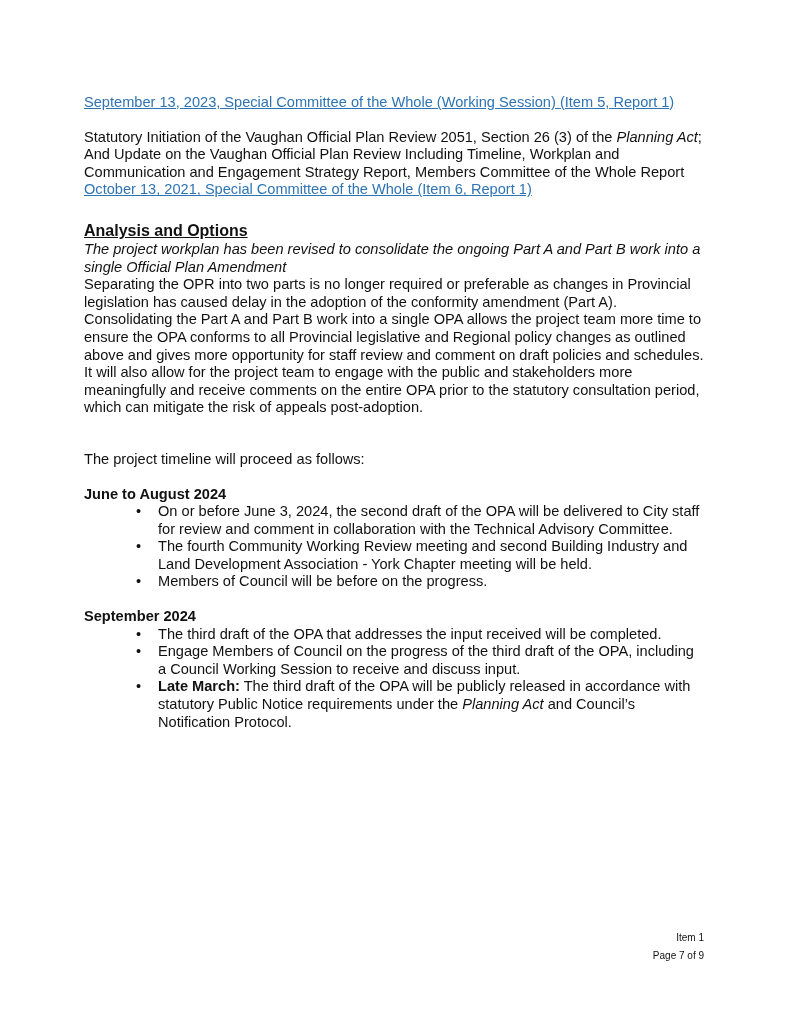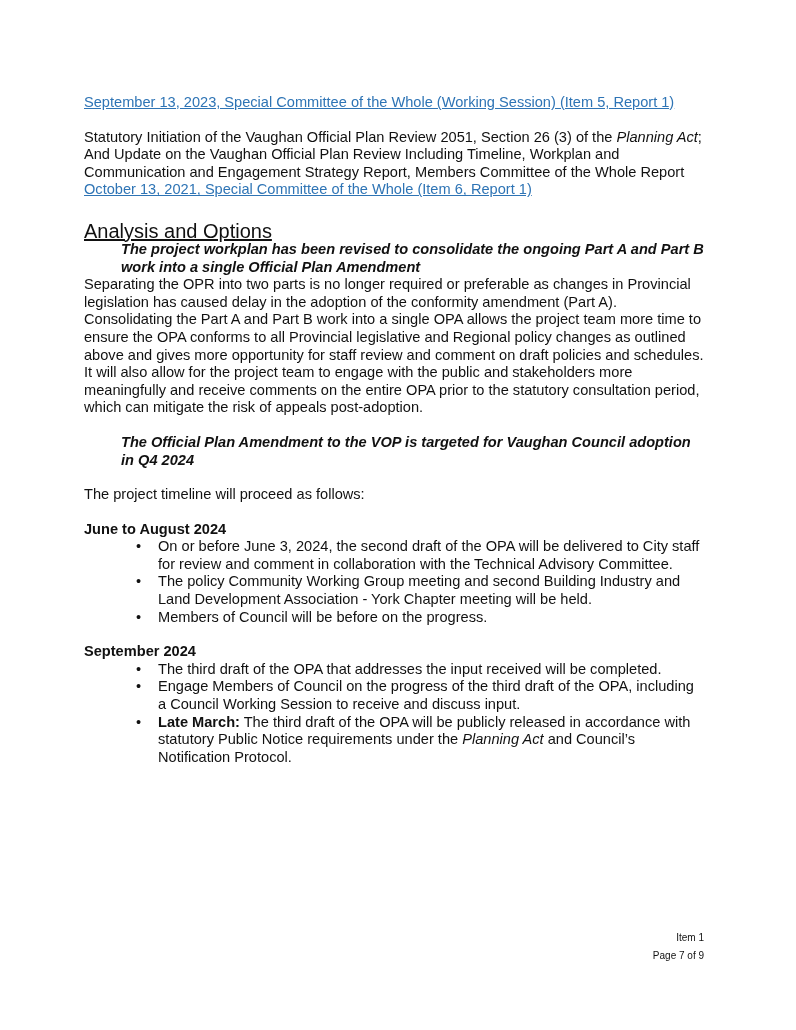--- a/index.html
+++ b/index.html
@@ -3,51 +3,50 @@
 <meta charset="utf-8">
 <style>
   html, body { margin: 0; padding: 0; background: #ffffff; }
   body { width: 796px; height: 1030px; position: relative; overflow: hidden;
          font-family: "Liberation Sans", sans-serif; font-size: 14.6px; color: #111; }
   .page { position: absolute; left: 84px; top: 94px; width: 620px; line-height: 17.6px; }
   a.link { color: #2e74b5; text-decoration: underline; display: block; }
   p { margin: 0; }
   .gap { height: 17px; }
   .gap-lg { height: 22px; }
-  h2 { font-size: 20px; font-weight: normal; text-decoration: underline; margin: 0; line-height: 20px; }
-  .subhead { font-weight: bold; font-style: italic; margin-left: 37px; }
+  h2 { font-size: 16px; font-weight: bold; text-decoration: underline; margin: 0; line-height: 20px; }
+  .subhead { font-weight: normal; font-style: italic; }
   .period { font-weight: bold; }
   ul { margin: 0; padding-left: 46px; list-style: none; }
   ul li { position: relative; margin-left: 28px; }
   ul li::before { content: "\2022"; position: absolute; left: -22px; }
   .footer { position: absolute; right: 92px; top: 929px; text-align: right; line-height: 18px; font-size: 10px; }
 </style>
 </head>
 <body>
 
 <div class="page">
   <a class="link" href="#">September 13, 2023, Special Committee of the Whole (Working Session) (Item 5, Report 1)</a>
   <div class="gap"></div>
   <p><span>Statutory Initiation of the Vaughan Official Plan Review 2051, Section 26 (3) of the </span><i>Planning Act</i><span>; And Update on the Vaughan Official Plan Review Including Timeline, Workplan and Communication and Engagement Strategy Report, Members Committee of the Whole Report</span></p>
   <a class="link" href="#">October 13, 2021, Special Committee of the Whole (Item 6, Report 1)</a>
   <div class="gap-lg"></div>
 
   <h2>Analysis and Options</h2>
   <p class="subhead">The project workplan has been revised to consolidate the ongoing Part A and Part B work into a single Official Plan Amendment</p>
   <p>Separating the OPR into two parts is no longer required or preferable as changes in Provincial legislation has caused delay in the adoption of the conformity amendment (Part A). Consolidating the Part A and Part B work into a single OPA allows the project team more time to ensure the OPA conforms to all Provincial legislative and Regional policy changes as outlined above and gives more opportunity for staff review and comment on draft policies and schedules. It will also allow for the project team to engage with the public and stakeholders more meaningfully and receive comments on the entire OPA prior to the statutory consultation period, which can mitigate the risk of appeals post-adoption.</p>
   <div class="gap"></div>
-  <p class="subhead">The Official Plan Amendment to the VOP is targeted for Vaughan Council adoption in Q4 2024</p>
   <div class="gap"></div>
   <p>The project timeline will proceed as follows:</p>
   <div class="gap"></div>
 
   <p class="period">June to August 2024</p>
   <ul>
     <li>On or before June 3, 2024, the second draft of the OPA will be delivered to City staff for review and comment in collaboration with the Technical Advisory Committee.</li>
-    <li>The policy Community Working Group meeting and second Building Industry and Land Development Association - York Chapter meeting will be held.</li>
+    <li>The fourth Community Working Review meeting and second Building Industry and Land Development Association - York Chapter meeting will be held.</li>
     <li>Members of Council will be before on the progress.</li>
   </ul>
   <div class="gap"></div>
 
   <p class="period">September 2024</p>
   <ul>
     <li>The third draft of the OPA that addresses the input received will be completed.</li>
     <li>Engage Members of Council on the progress of the third draft of the OPA, including a Council Working Session to receive and discuss input.</li>
     <li><b>Late March:</b><span> The third draft of the OPA will be publicly released in accordance with statutory Public Notice requirements under the </span><i>Planning Act</i><span> and Council’s Notification Protocol.</span></li>
   </ul>

